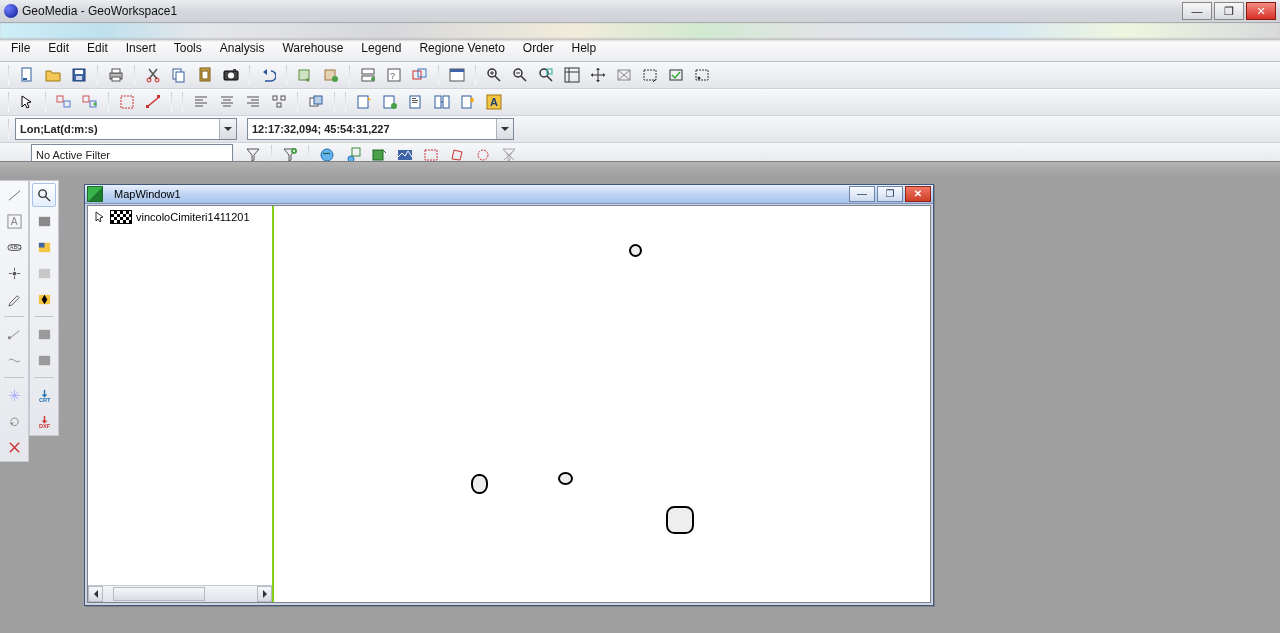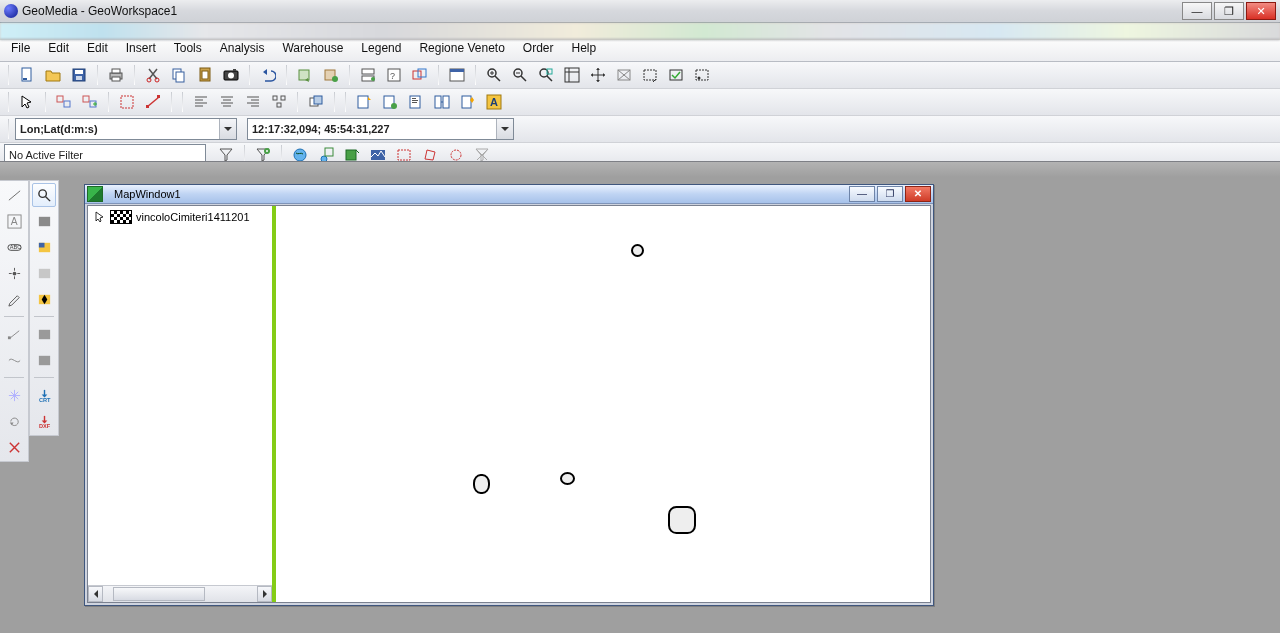--- a/index.html
+++ b/index.html
@@ -111,20 +111,21 @@
     border-top:4px solid #333;
   }
   .filter-box {
     height:20px;
     border:1px solid #7f8a97;
     background:#fff;
     display:flex; align-items:center;
     font-size:11px;
     color:#222;
     padding:0 4px;
+    margin-left:27px;
   }
 
   
   .workspace {
     position:absolute;
     top:161px;            
     left:0; right:0; bottom:0;
     background: #9f9f9f;
     border-top:1px solid #7d7f85;
   }
@@ -194,21 +195,21 @@
     font-weight:bold;
   }
   .childwin .cw-body{
     position:absolute; left:2px;top:20px;right:2px;bottom:2px;
     display:flex;
     border:1px solid #7a8190;
     background:#fff;
   }
   .legend-panel{
     width:184px;
-    border-right:4px solid #84cc16;
+    border-right:2px solid #84cc16;
     background:#fff;
     display:flex; flex-direction:column;
   }
   .legend-tree{
     flex:1; padding:4px 2px 0 6px;
     font-size:11px;
     overflow:hidden;
   }
   .legend-item{ display:flex;align-items:center;gap:4px;}
   .legend-item .cursor{

